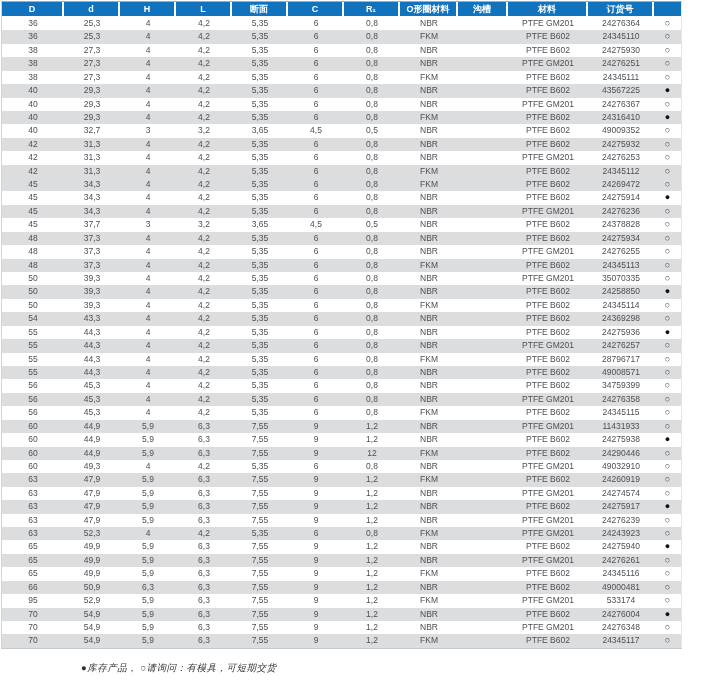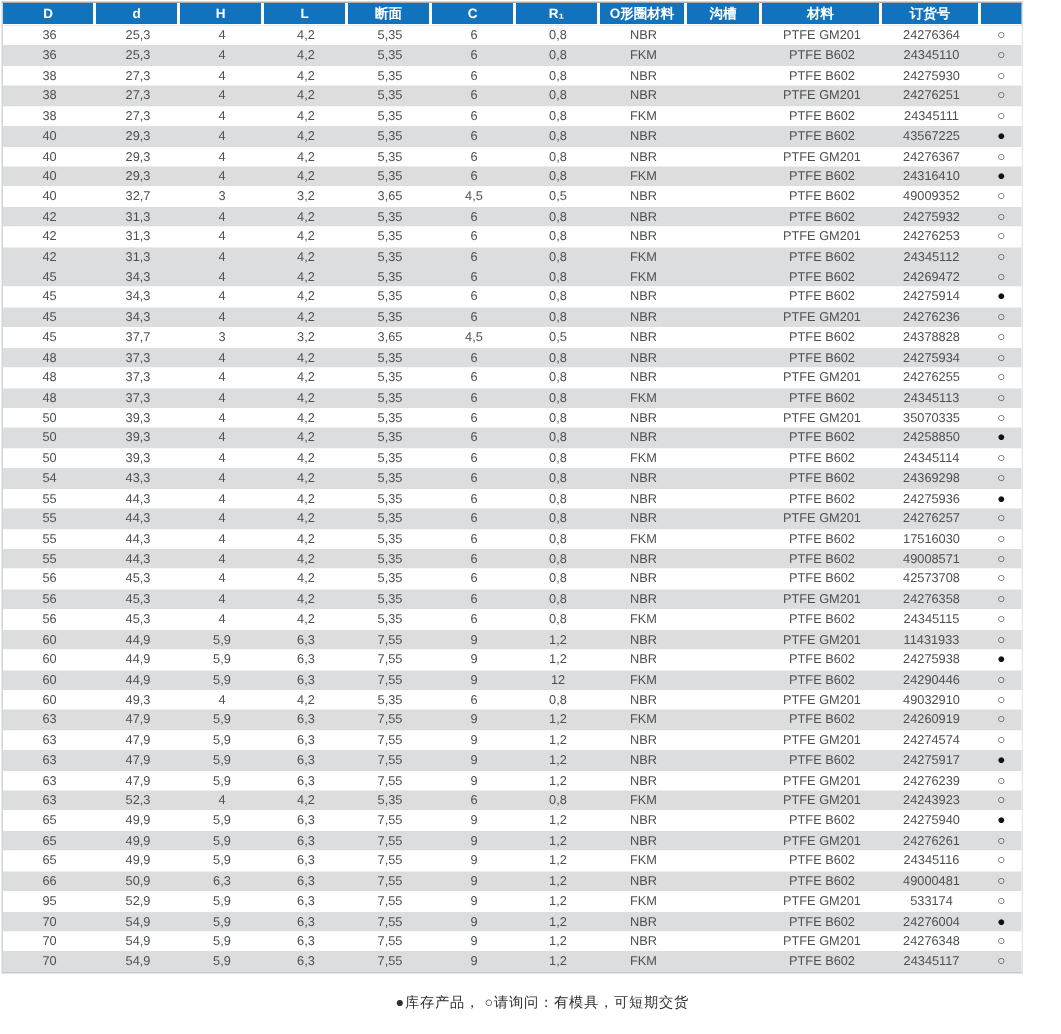--- a/index.html
+++ b/index.html
@@ -32,22 +32,22 @@
     font-size:8.5px;color:#4d4f52;text-align:center;vertical-align:middle;
     white-space:nowrap;overflow:hidden;line-height:13.42px;
   }
   tbody tr.stripe td{background:var(--stripe-gray,#dcdddf);}
   tbody tr.plain td{background:#ffffff;}
   .stock-glyph{font-size:9px;line-height:13.42px;display:inline-block;}
   .stock-glyph.filled{color:#121212;}
   .stock-glyph.open{color:#3c3e41;}
   .legend-bar{
     position:absolute;left:0;top:662px;width:679px;
-    text-align:center;padding-left:44px;box-sizing:border-box;
-    font-size:9.5px;color:#2f3133;letter-spacing:0.5px;
+    text-align:left;padding-left:81px;box-sizing:border-box;
+    font-size:9.5px;color:#2f3133;letter-spacing:0.5px;font-style:italic;
   }
 </style>
 </head>
 <body>
 
 <div class="page">
   <div class="table-wrap">
     <table class="spec-table">
       <colgroup>
         <col style="width:62px">
@@ -434,21 +434,21 @@
             <td>55</td>
             <td>44,3</td>
             <td>4</td>
             <td>4,2</td>
             <td>5,35</td>
             <td>6</td>
             <td>0,8</td>
             <td>FKM</td>
             <td></td>
             <td>PTFE B602</td>
-            <td>17516030</td>
+            <td>28796717</td>
             <td><span class="stock-glyph open">○</span></td>
           </tr>
           <tr class="stripe">
             <td>55</td>
             <td>44,3</td>
             <td>4</td>
             <td>4,2</td>
             <td>5,35</td>
             <td>6</td>
             <td>0,8</td>
@@ -462,21 +462,21 @@
             <td>56</td>
             <td>45,3</td>
             <td>4</td>
             <td>4,2</td>
             <td>5,35</td>
             <td>6</td>
             <td>0,8</td>
             <td>NBR</td>
             <td></td>
             <td>PTFE B602</td>
-            <td>42573708</td>
+            <td>34759399</td>
             <td><span class="stock-glyph open">○</span></td>
           </tr>
           <tr class="stripe">
             <td>56</td>
             <td>45,3</td>
             <td>4</td>
             <td>4,2</td>
             <td>5,35</td>
             <td>6</td>
             <td>0,8</td>

